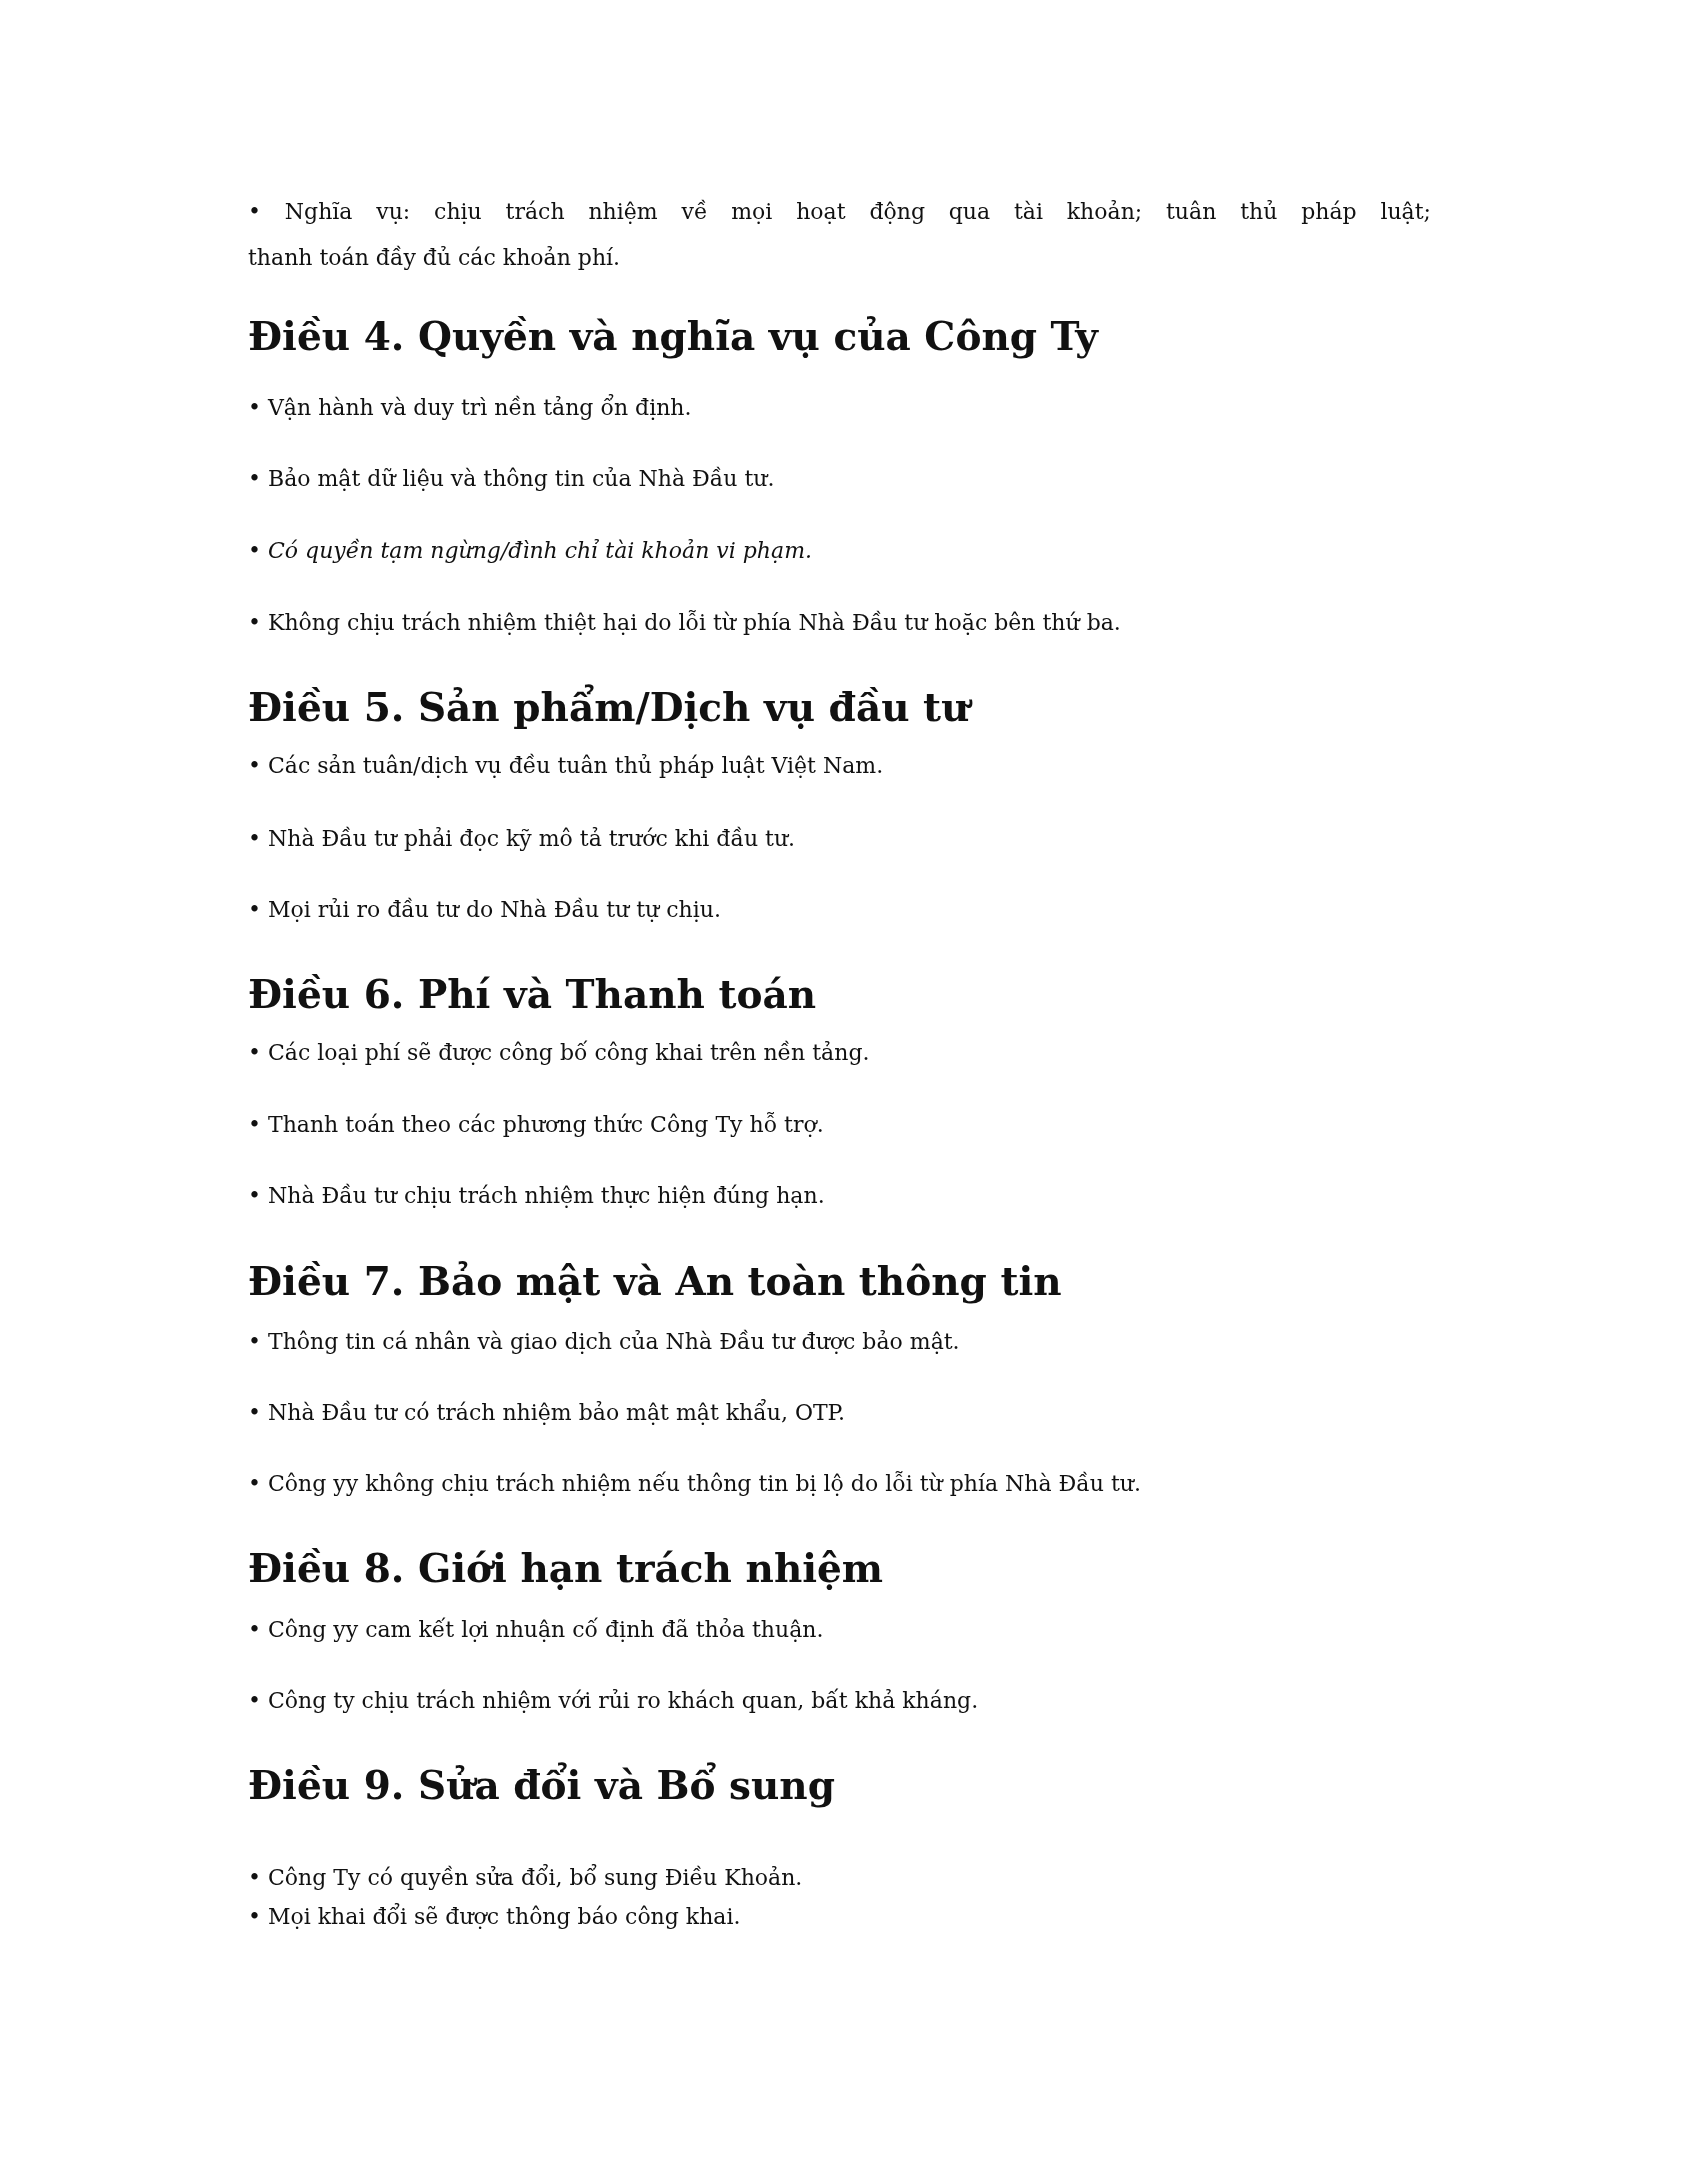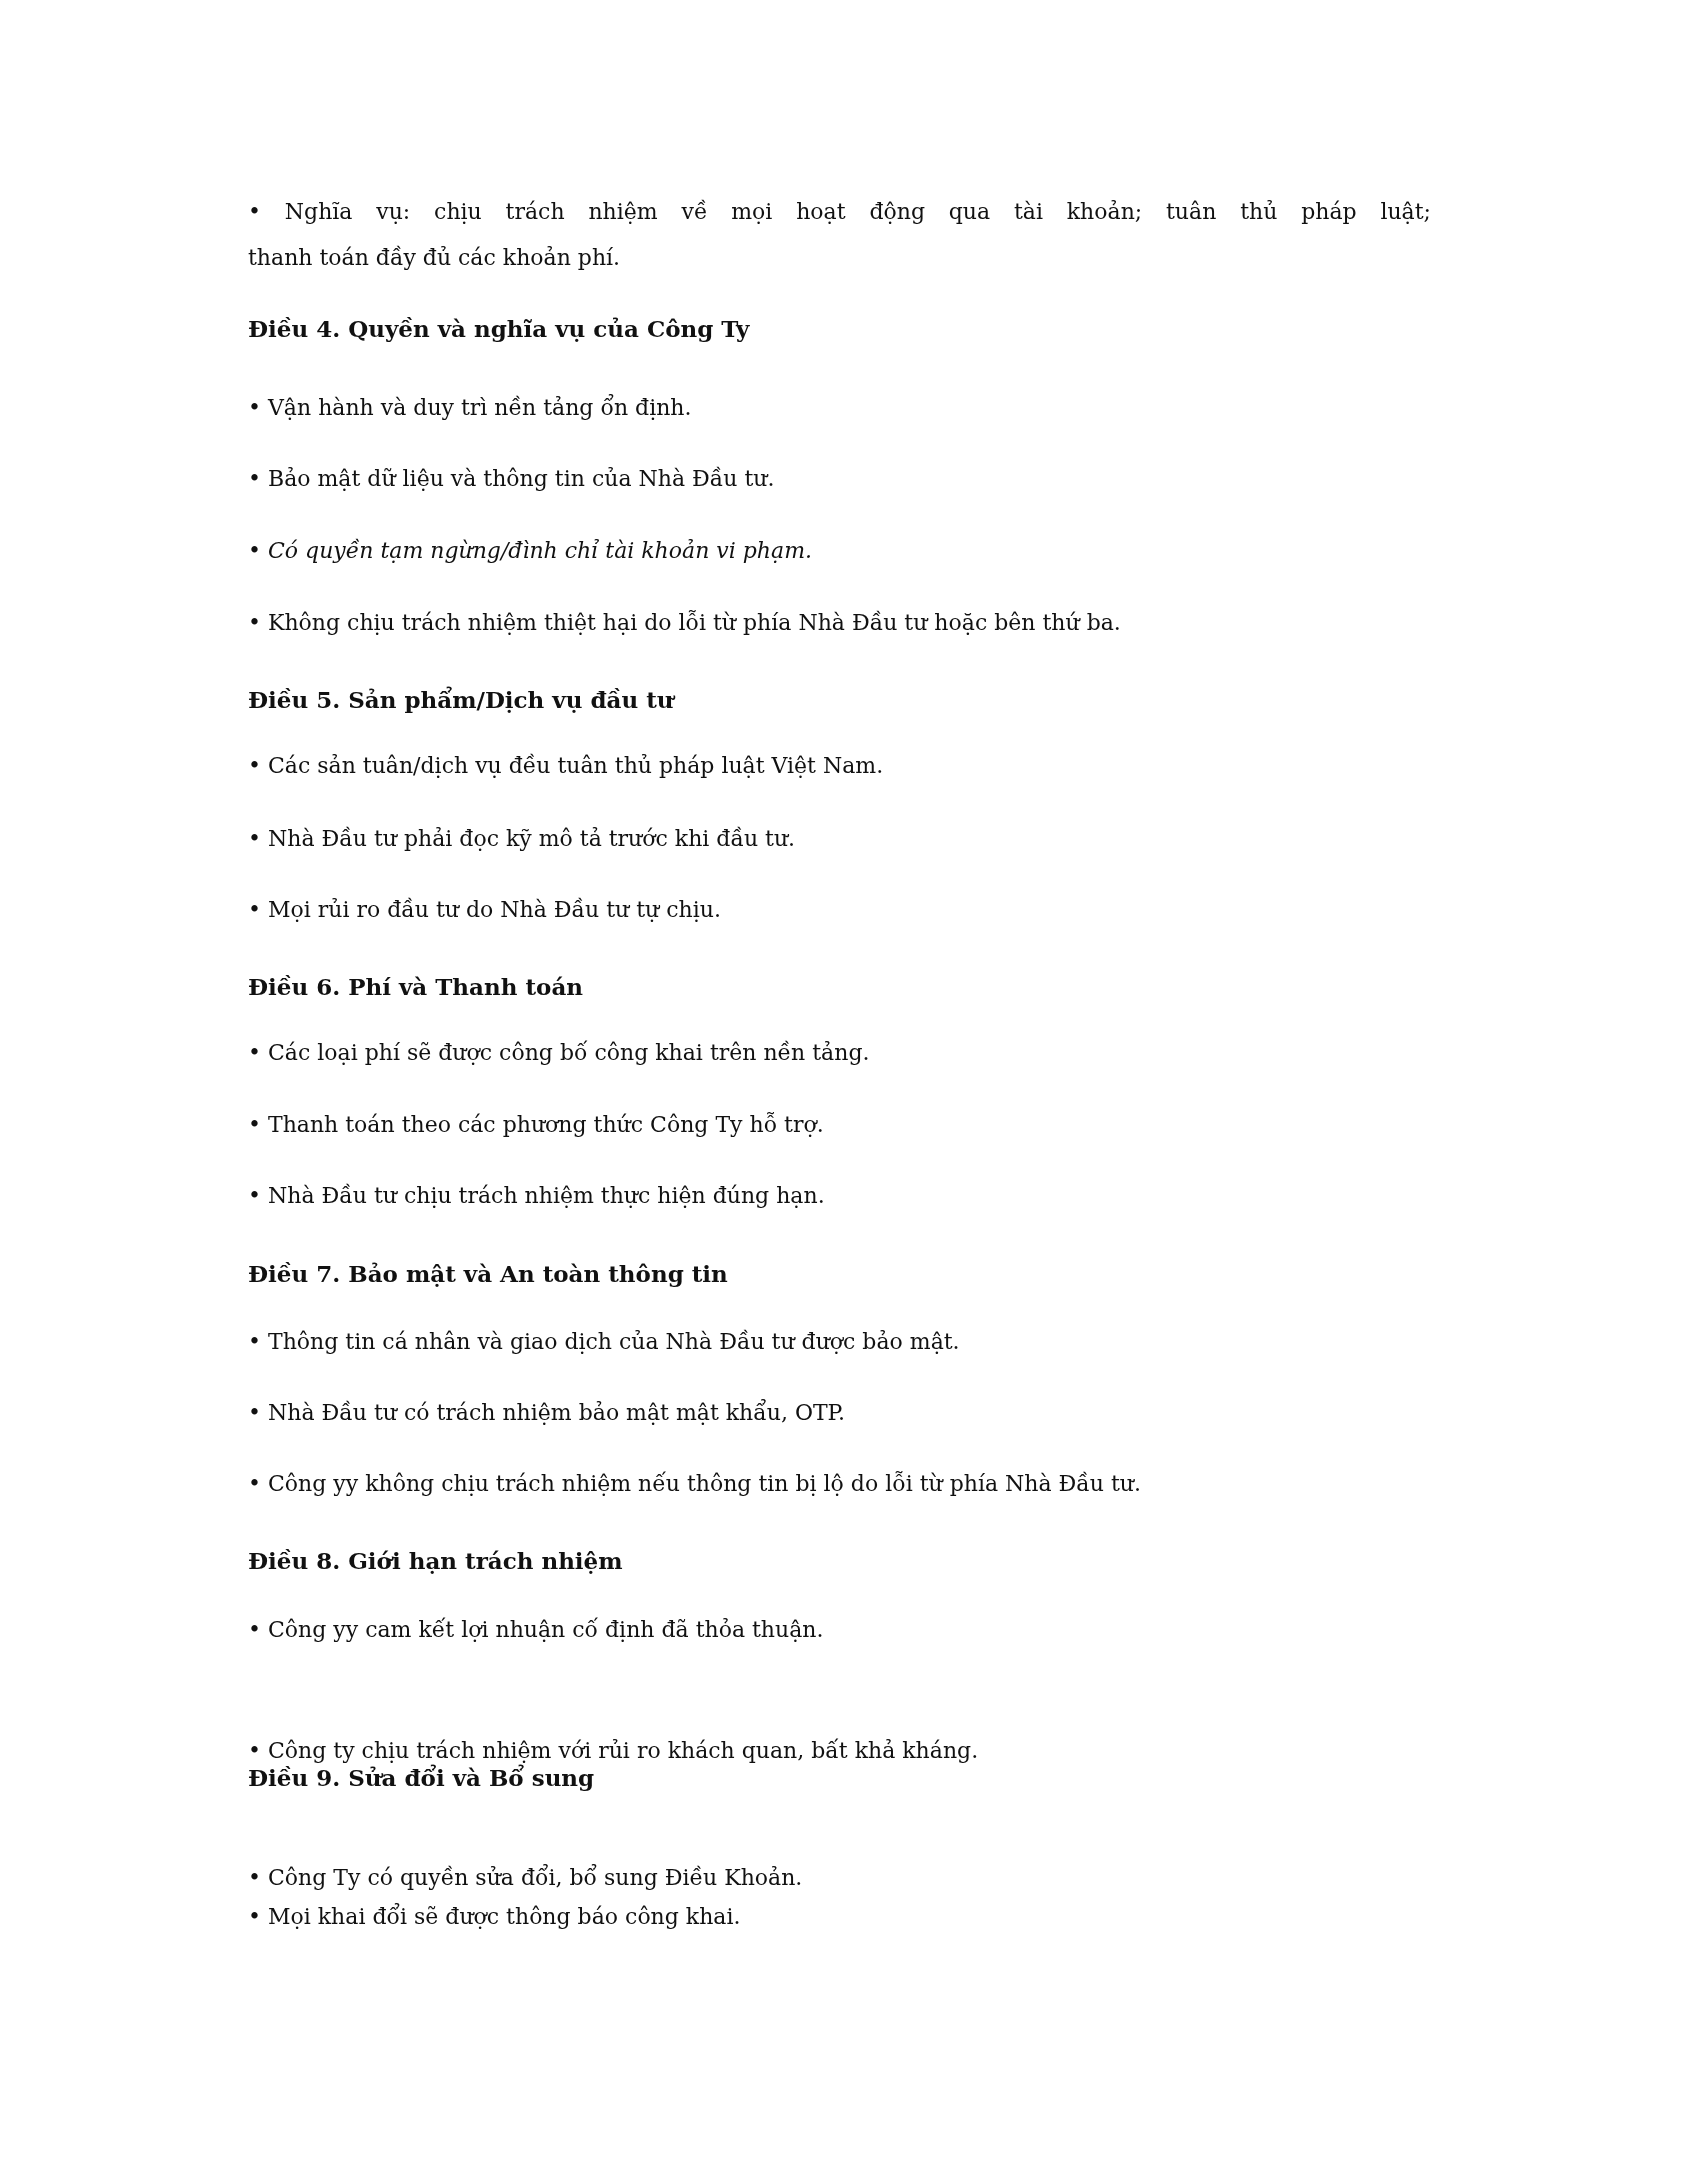--- a/index.html
+++ b/index.html
@@ -1,20 +1,20 @@
 <!DOCTYPE html>
 <html><head>
 <meta charset="utf-8">
 <style>
   html, body { margin: 0; padding: 0; background: #ffffff; }
   body { width: 1683px; height: 2178px; position: relative; overflow: hidden;
          font-family: "DejaVu Serif", "Liberation Serif", serif; color: #111111; }
   .line { position: absolute; left: 248px; white-space: nowrap; line-height: 1; }
   .body-text { font-size: 22px; }
-  .heading { font-size: 23px; font-weight: bold; }
+  .heading { font-size: 39px; font-weight: bold; }
   .justified { width: 1183px; text-align: justify; text-align-last: justify; white-space: normal; }
   .bullet::before { content: "\2022\00a0"; }
 </style>
 </head>
 <body>
 
 <div>
 
   <div class="line body-text justified bullet" style="top:201px;">Nghĩa vụ: chịu trách nhiệm về mọi hoạt động qua tài khoản; tuân thủ pháp luật;</div>
   <div class="line body-text" style="top:247px;">thanh toán đầy đủ các khoản phí.</div>
@@ -35,20 +35,20 @@
   <div class="line body-text bullet" style="top:1114px;">Thanh toán theo các phương thức Công Ty hỗ trợ.</div>
   <div class="line body-text bullet" style="top:1185px;">Nhà Đầu tư chịu trách nhiệm thực hiện đúng hạn.</div>
 
   <div class="line heading" style="top:1262px;">Điều 7. Bảo mật và An toàn thông tin</div>
   <div class="line body-text bullet" style="top:1331px;">Thông tin cá nhân và giao dịch của Nhà Đầu tư được bảo mật.</div>
   <div class="line body-text bullet" style="top:1402px;">Nhà Đầu tư có trách nhiệm bảo mật mật khẩu, OTP.</div>
   <div class="line body-text bullet" style="top:1473px;">Công yy không chịu trách nhiệm nếu thông tin bị lộ do lỗi từ phía Nhà Đầu tư.</div>
 
   <div class="line heading" style="top:1549px;">Điều 8. Giới hạn trách nhiệm</div>
   <div class="line body-text bullet" style="top:1619px;">Công yy cam kết lợi nhuận cố định đã thỏa thuận.</div>
-  <div class="line body-text bullet" style="top:1740px;">Công ty chịu trách nhiệm với rủi ro khách quan, bất khả kháng.</div>
+  <div class="line body-text bullet" style="top:1690px;">Công ty chịu trách nhiệm với rủi ro khách quan, bất khả kháng.</div>
 
   <div class="line heading" style="top:1766px;">Điều 9. Sửa đổi và Bổ sung</div>
   <div class="line body-text bullet" style="top:1835px;margin-top:32px;">Công Ty có quyền sửa đổi, bổ sung Điều Khoản.</div>
   <div class="line body-text bullet" style="top:1906px;">Mọi khai đổi sẽ được thông báo công khai.</div>
 
 </div>
 
 
 </body></html>

